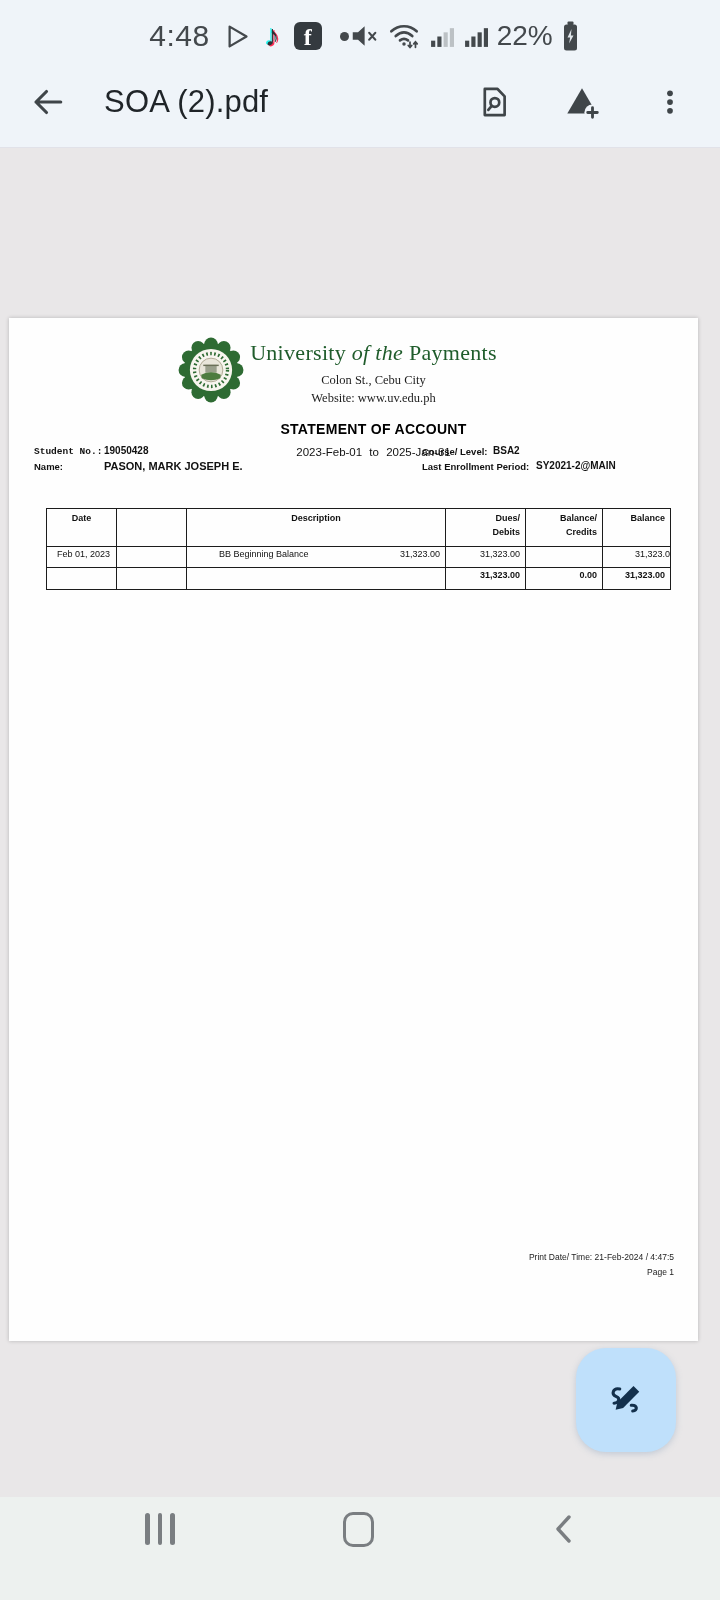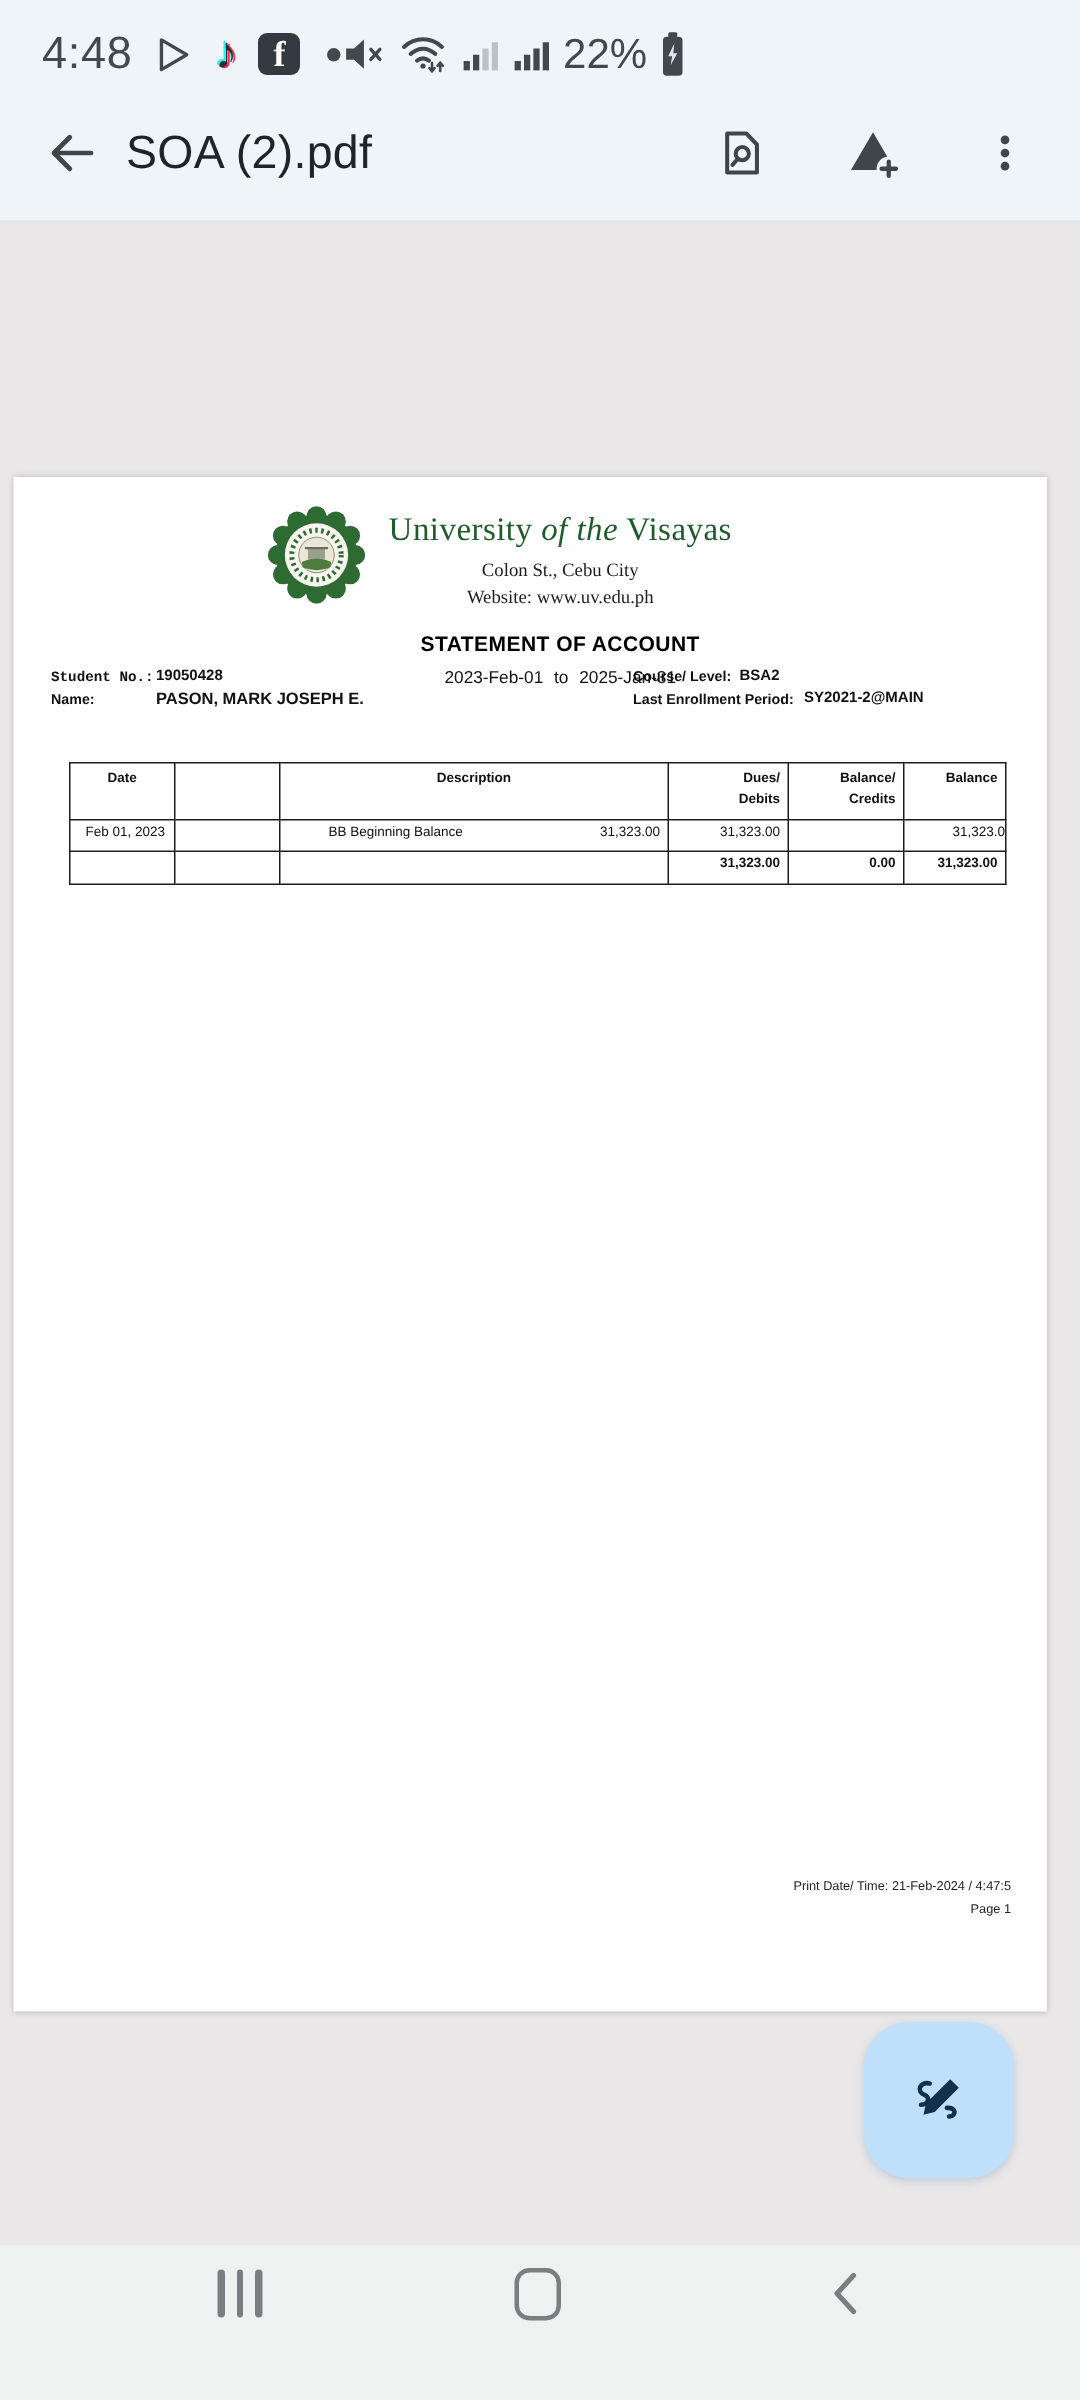--- a/index.html
+++ b/index.html
@@ -6,21 +6,21 @@
   html,body { background:#fff; }
   #screen {
     position:relative; width:720px; height:1600px; overflow:hidden;
     font-family:"Liberation Sans", sans-serif; background:#e9e7e8;
   }
 
   
   .status-bar {
     position:absolute; top:0; left:0; width:720px; height:56px;
     background:#eff4f9; display:flex; align-items:center;
-    justify-content:flex-start; padding:16px 20px 0 28px;
+    justify-content:center; padding:16px 20px 0 28px;
   }
   .sb-left { display:flex; align-items:center; gap:14px; }
   .sb-right { display:flex; align-items:center; gap:9px; }
   .sb-time { font-size:30px; color:#43484c; letter-spacing:.5px; }
   .sb-icon { display:flex; align-items:center; }
   .tiktok-note {
     font-size:30px; color:#2b3034; line-height:1;
     text-shadow:1.5px 1px 0 #fe2c55, -1.5px -1px 0 #25f4ee;
   }
   .fb-badge {
@@ -33,21 +33,21 @@
   .sb-batt-pct { font-size:28px; color:#43484c; }
 
   
   .app-bar {
     position:absolute; top:56px; left:0; width:720px; height:92px;
     background:#eff4f9; display:flex; align-items:center; padding:0 30px 0 28px;
     border-bottom:1px solid rgba(120,100,120,.12);
   }
   .ab-back { width:40px; height:40px; display:flex; align-items:center; justify-content:center; cursor:pointer; }
   .ab-title {
-    margin-left:16px; font-size:31px; color:#1f2428; letter-spacing:.2px;
+    margin-left:36px; font-size:31px; color:#1f2428; letter-spacing:.2px;
     white-space:nowrap; overflow:hidden; text-overflow:ellipsis; max-width:330px;
   }
   .ab-actions { margin-left:auto; display:flex; align-items:center; gap:48px; }
   .ab-action { width:40px; height:40px; display:flex; align-items:center; justify-content:center; cursor:pointer; }
 
   
   .doc-canvas { position:absolute; top:149px; left:0; width:720px; height:1348px; background:#e9e7e8; }
 
   .pdf-page {
     position:absolute; left:9px; top:169px; width:689px; height:1023px;
@@ -235,21 +235,21 @@
           <circle cx="33" cy="33" r="16" fill="none" stroke="#2e6b33" stroke-width="3.2" stroke-dasharray="1.6 2.3"></circle>
           <circle cx="33" cy="33" r="11.5" fill="#e9e6da" stroke="#8a8468" stroke-width="0.6"></circle>
           <rect x="27.5" y="28" width="11" height="7.5" fill="#9aa08c"></rect>
           <path d="M25.5 28.5 h15" stroke="#6b7058" stroke-width="1.4"></path>
           <path d="M23.5 37.5 q9.5 -4.5 19 0 l-.5 3.5 q-9 3.8 -18 0 z" fill="#4d7c3f"></path>
         </svg>
       </div>
 
       <div class="pdf-header">
         <div class="uni-name">
-          <span>University </span><span class="it">of the</span><span> Visayas</span>
+          <span>University </span><span class="it">of the</span><span> Payments</span>
         </div>
         <div class="uni-address">Colon St., Cebu City</div>
         <div class="uni-website">Website: www.uv.edu.ph</div>
         <div class="doc-title">STATEMENT OF ACCOUNT</div>
         <div class="doc-period">2023-Feb-01 to 2025-Jan-31</div>
       </div>
 
       <span class="info-item" style="left:25px; top:128px;font-family:Liberation Mono, monospace;">Student No.:</span>
       <span class="info-item info-val" style="left:95px; top:127px;">19050428</span>
       <span class="info-item" style="left:413px; top:128px;">Course/ Level:</span>

